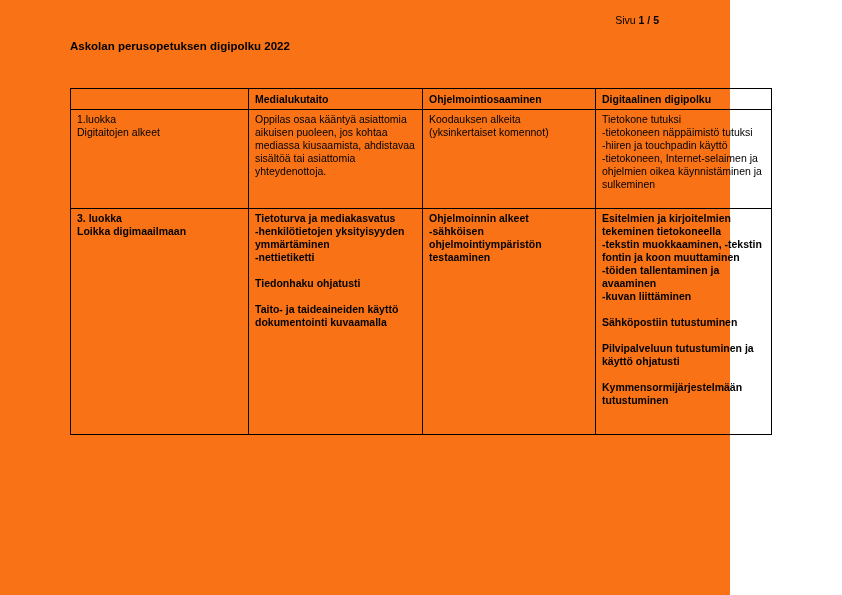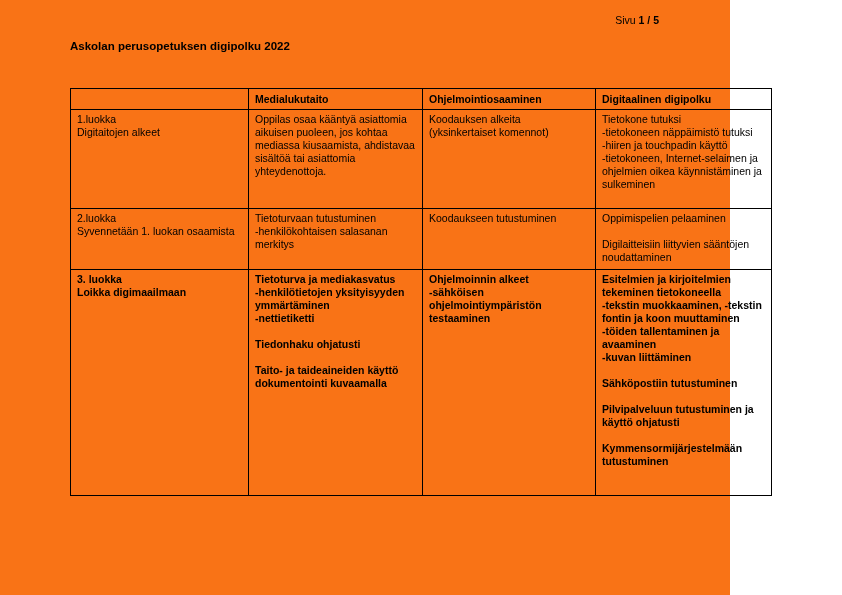--- a/index.html
+++ b/index.html
@@ -97,30 +97,20 @@
       <td>1.luokka
 Digitaitojen alkeet</td>
       <td>Oppilas osaa kääntyä asiattomia aikuisen puoleen, jos kohtaa mediassa kiusaamista, ahdistavaa sisältöä tai asiattomia yhteydenottoja.</td>
       <td>Koodauksen alkeita
 (yksinkertaiset komennot)</td>
       <td>Tietokone tutuksi
 -tietokoneen näppäimistö tutuksi
 -hiiren ja touchpadin käyttö
 -tietokoneen, Internet-selaimen ja ohjelmien oikea käynnistäminen ja sulkeminen</td>
     </tr>
-    <tr class="row-2">
-      <td>2.luokka
-Syvennetään 1. luokan osaamista</td>
-      <td>Tietoturvaan tutustuminen
--henkilökohtaisen salasanan merkitys</td>
-      <td>Koodaukseen tutustuminen</td>
-      <td>Oppimispelien pelaaminen
-
-Digilaitteisiin liittyvien sääntöjen noudattaminen</td>
-    </tr>
     <tr class="row-3">
       <td>3. luokka
 Loikka digimaailmaan</td>
       <td>Tietoturva ja mediakasvatus
 -henkilötietojen yksityisyyden ymmärtäminen
 -nettietiketti
 
 Tiedonhaku ohjatusti
 
 Taito- ja taideaineiden käyttö dokumentointi kuvaamalla</td>

